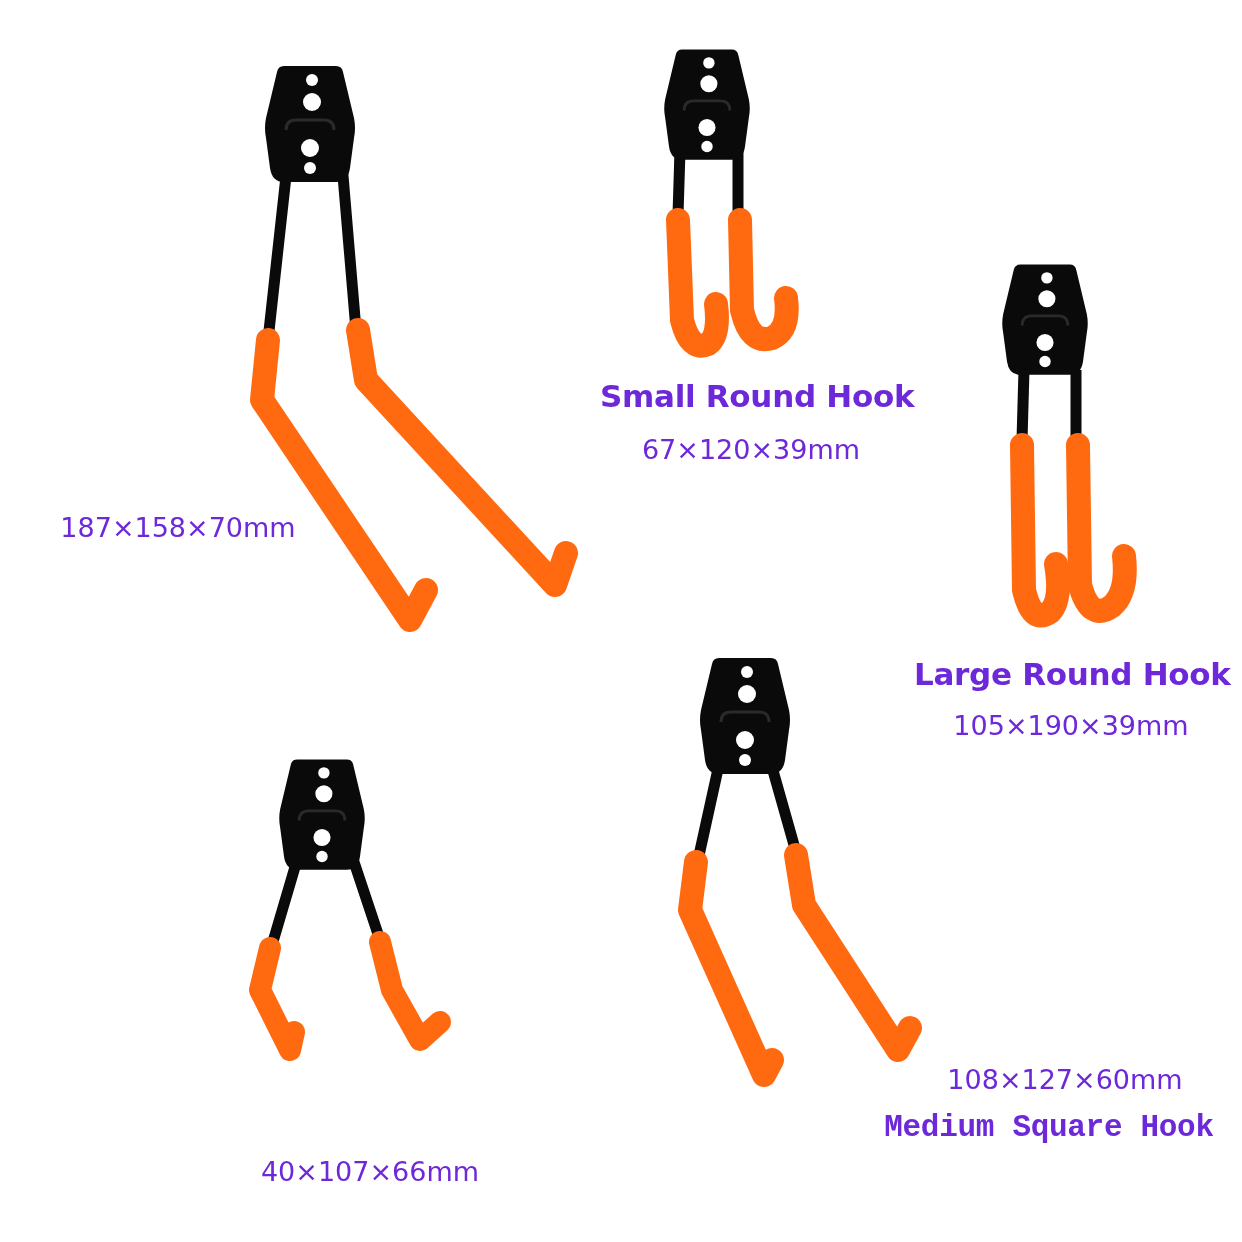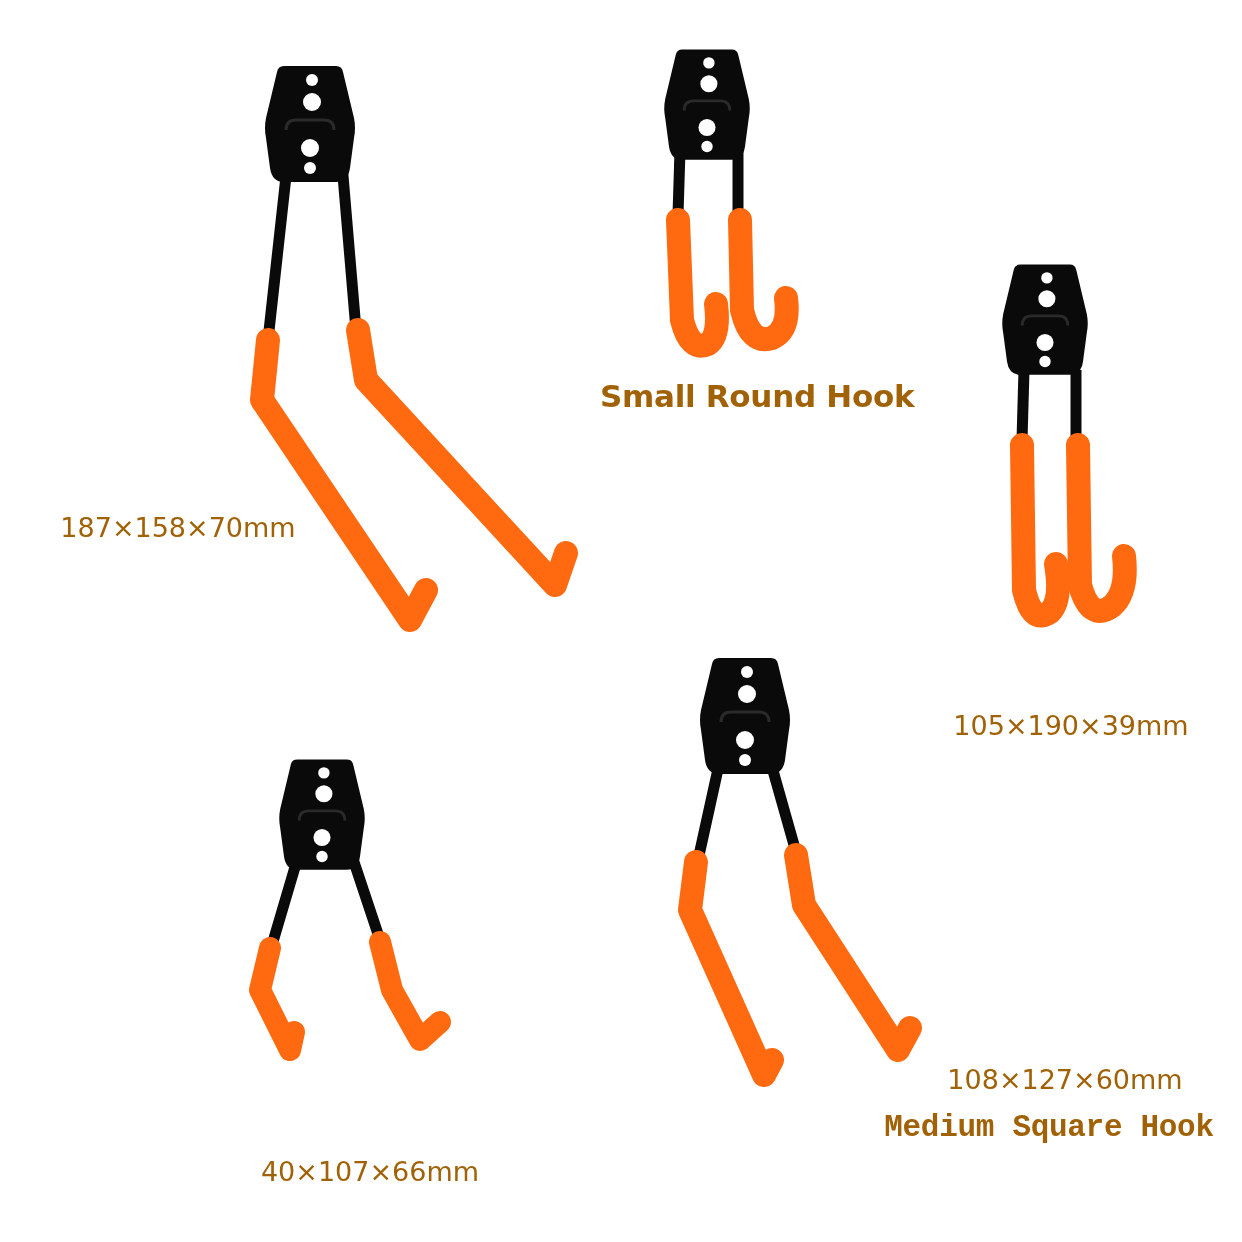--- a/index.html
+++ b/index.html
@@ -1,18 +1,18 @@
 <!DOCTYPE html>
 <html><head>
   <meta charset="utf-8">
   <style>
     html, body { margin: 0; padding: 0; background: #ffffff; }
     body { width: 1242px; height: 1242px; position: relative; overflow: hidden; font-family: "DejaVu Sans", "Liberation Sans", sans-serif; }
     .canvas { position: absolute; left: 0; top: 0; width: 1242px; height: 1242px; }
-    .label { position: absolute; color: #a16207; white-space: nowrap; text-align: center; }
+    .label { position: absolute; color: #6d28d9; white-space: nowrap; text-align: center; }
     .name { font-weight: bold; font-size: 31px; letter-spacing: -0.3px; }
     .dims { font-size: 27px; letter-spacing: 0px; }
     svg.hooks { position: absolute; left: 0; top: 0; }
   </style>
 </head>
 <body>
 
 <div class="canvas">
 
   <svg class="hooks" width="1242" height="1242" viewBox="0 0 1242 1242">
@@ -65,20 +65,22 @@
       <path d="M770,760 L796,852" stroke="#0a0a0a" stroke-width="11" fill="none" stroke-linecap="round"></path>
       <use href="#plate" transform="translate(745,730) scale(1.0)"></use>
       <path d="M696,862 L690,910 L764,1075 L772,1060" stroke="#ff6a10" stroke-width="24" fill="none" stroke-linecap="round" stroke-linejoin="round"></path>
       <path d="M796,855 L804,905 L898,1050 L910,1028" stroke="#ff6a10" stroke-width="24" fill="none" stroke-linecap="round" stroke-linejoin="round"></path>
     </g>
   </svg>
 
   <div class="label dims" style="left:56px; top:512px; width:244px;">187×158×70mm</div>
 
   <div class="label name" style="left:600px; top:378px; width:300px;">Small Round Hook</div>
+  <div class="label dims" style="left:636px; top:434px; width:230px;">67×120×39mm</div>
 
+  <div class="label name" style="left:914px; top:656px; width:300px;">Large Round Hook</div>
   <div class="label dims" style="left:948px; top:710px; width:246px;">105×190×39mm</div>
 
   <div class="label dims" style="left:256px; top:1156px; width:228px;">40×107×66mm</div>
 
   <div class="label dims" style="left:942px; top:1064px; width:246px;">108×127×60mm</div>
   <div class="label name" style="left:874px; top:1110px; width:350px;font-family:Liberation Mono, monospace;">Medium Square Hook</div>
 </div>
 
 </body></html>

